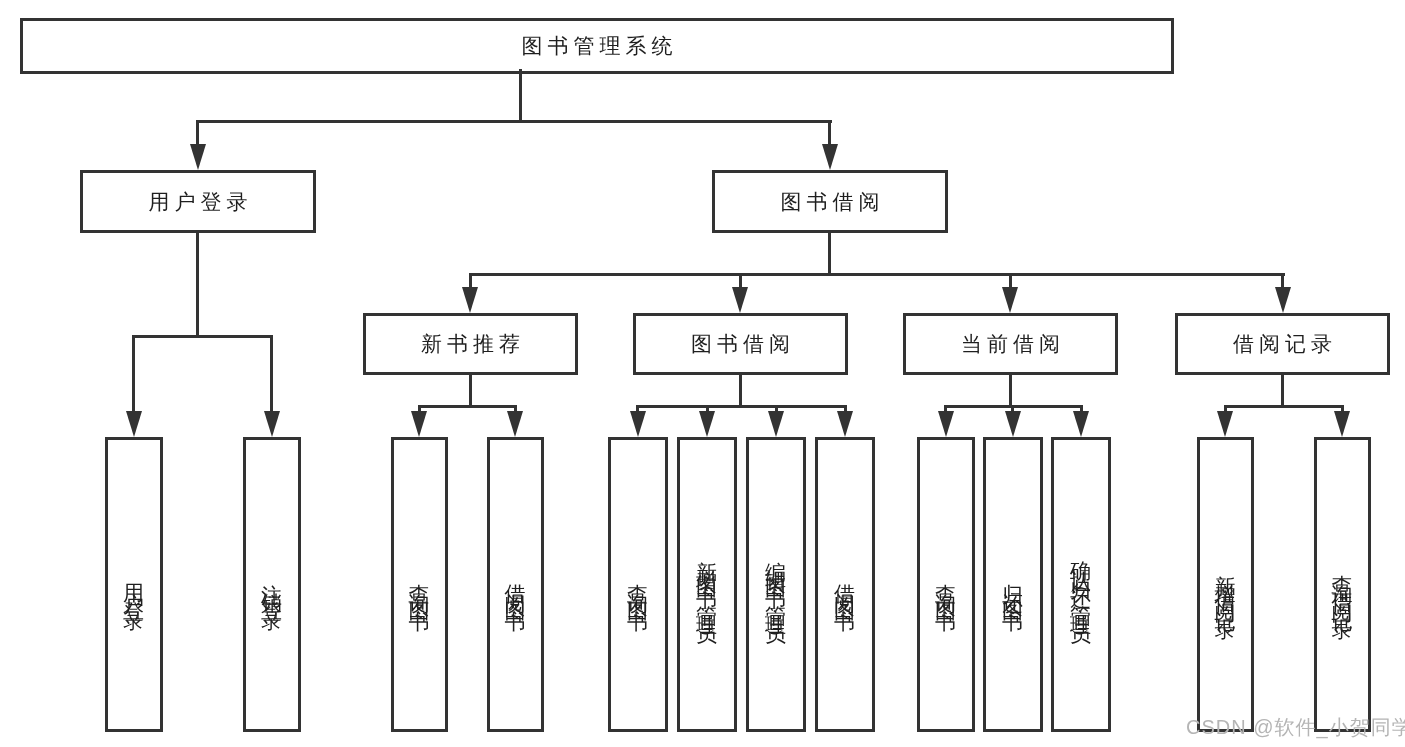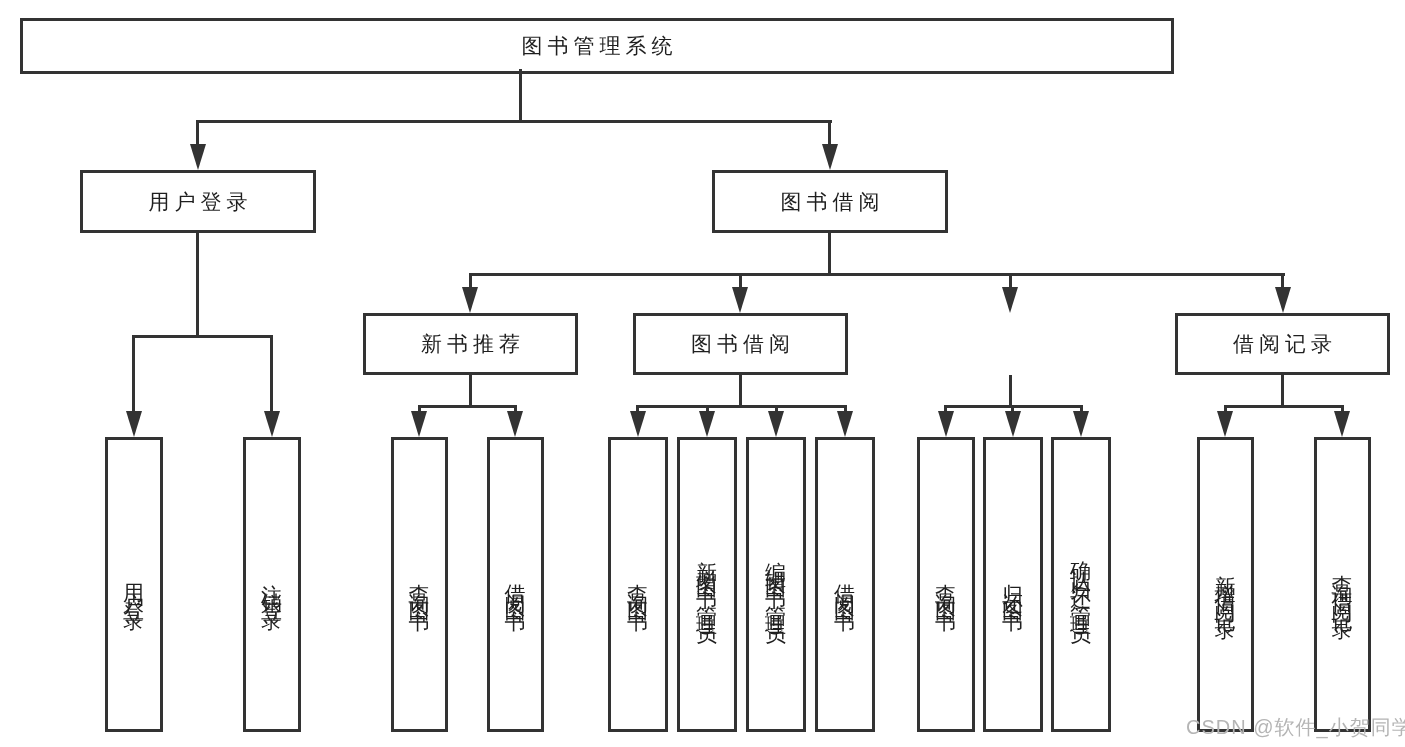--- a/index.html
+++ b/index.html
@@ -92,20 +92,21 @@
   <div class="arrow" style="left:462px; top:287px;"></div>
   <div class="vline" style="left:739px; top:273px; width:3px; height:16px;"></div>
   <div class="arrow" style="left:732px; top:287px;"></div>
   <div class="vline" style="left:1009px; top:273px; width:3px; height:16px;"></div>
   <div class="arrow" style="left:1002px; top:287px;"></div>
   <div class="vline" style="left:1281px; top:273px; width:3px; height:16px;"></div>
   <div class="arrow" style="left:1275px; top:287px;"></div>
 
   <div class="box hbox" style="left:363px; top:313px; width:215px; height:62px;">新书推荐</div>
   <div class="box hbox" style="left:633px; top:313px; width:215px; height:62px;">图书借阅</div>
+  <div class="box hbox" style="left:903px; top:313px; width:215px; height:62px;">当前借阅</div>
   <div class="box hbox" style="left:1175px; top:313px; width:215px; height:62px;">借阅记录</div>
 
   <div class="vline" style="left:469px; top:375px; width:3px; height:32px;"></div>
   <div class="hline" style="left:418px; top:405px; width:99px; height:3px;"></div>
   <div class="vline" style="left:418px; top:405px; width:3px; height:10px;"></div>
   <div class="arrow" style="left:411px; top:411px;"></div>
   <div class="vline" style="left:514px; top:405px; width:3px; height:10px;"></div>
   <div class="arrow" style="left:507px; top:411px;"></div>
 
   <div class="vline" style="left:739px; top:375px; width:3px; height:32px;"></div>

